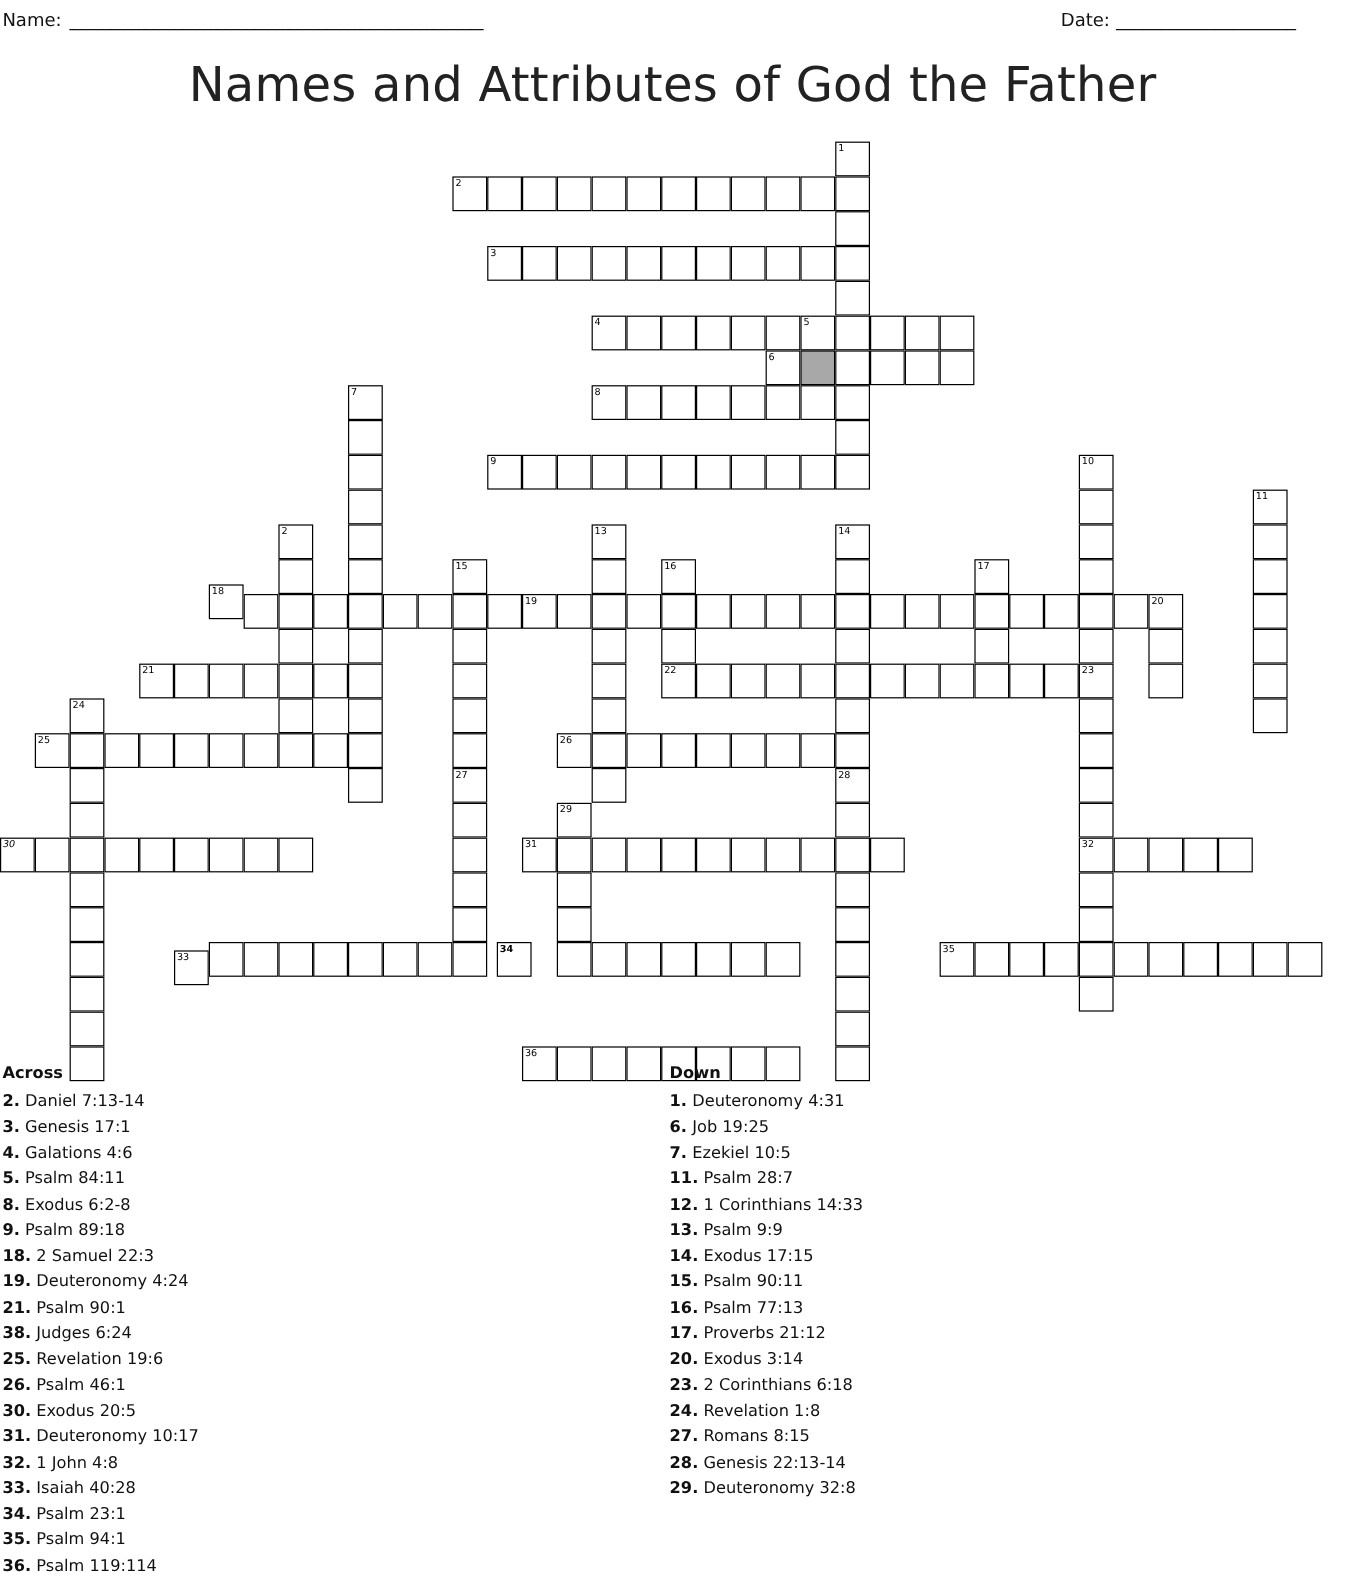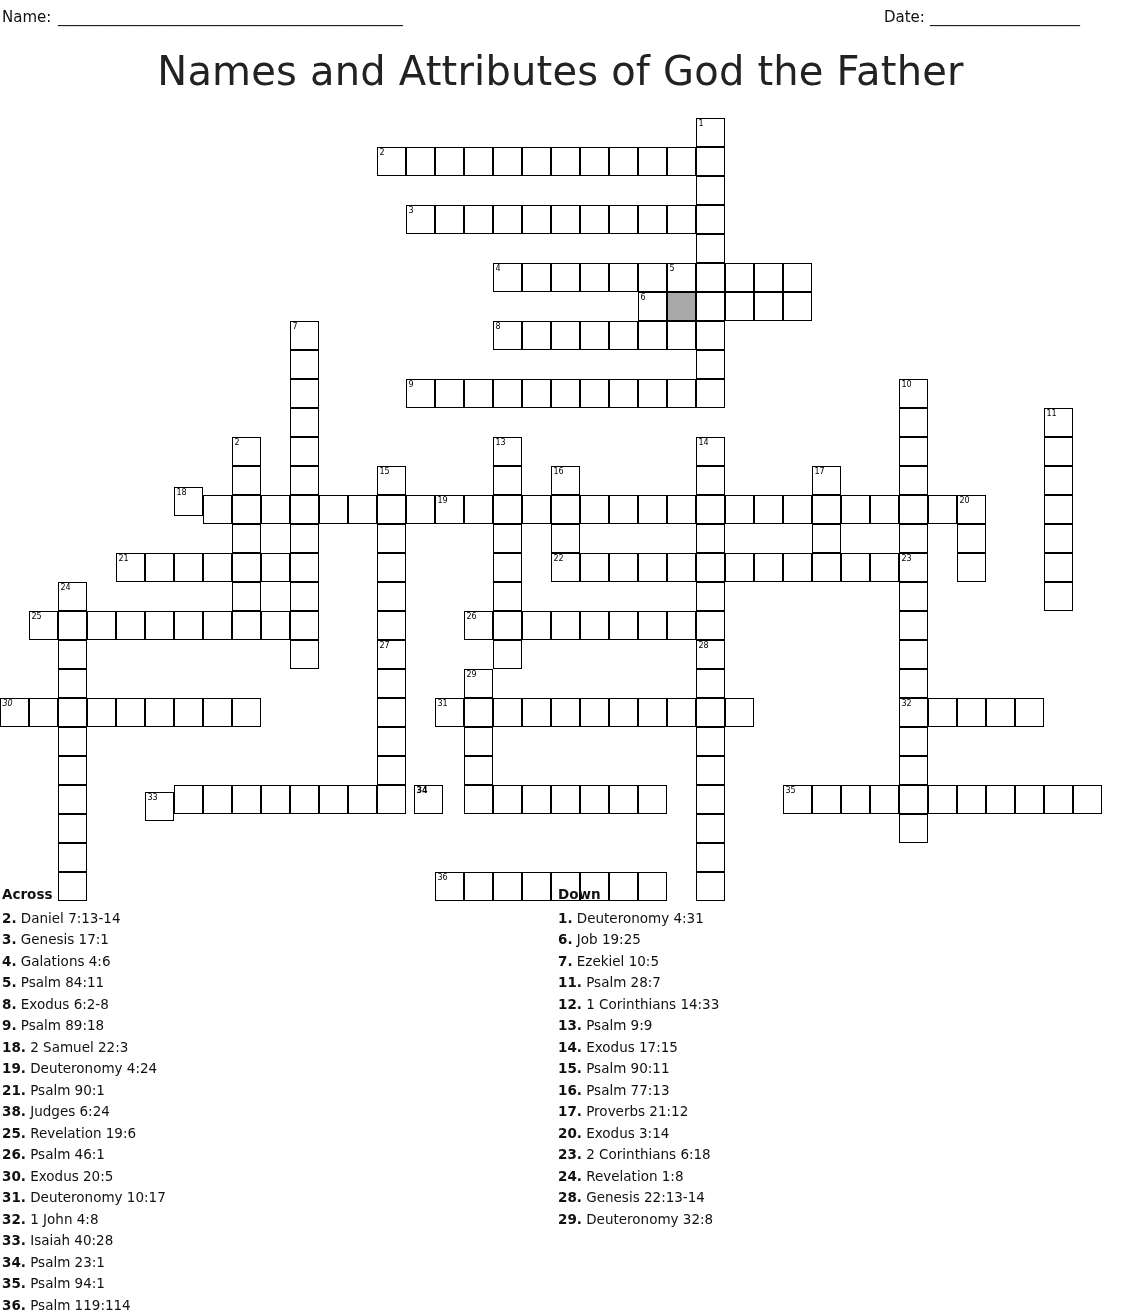--- a/index.html
+++ b/index.html
@@ -512,19 +512,20 @@
           <div class="clue-item"><b>11.</b><span> Psalm 28:7</span></div>
           <div class="clue-item"><b>12.</b><span> 1 Corinthians 14:33</span></div>
           <div class="clue-item"><b>13.</b><span> Psalm 9:9</span></div>
           <div class="clue-item"><b>14.</b><span> Exodus 17:15</span></div>
           <div class="clue-item"><b>15.</b><span> Psalm 90:11</span></div>
           <div class="clue-item"><b>16.</b><span> Psalm 77:13</span></div>
           <div class="clue-item"><b>17.</b><span> Proverbs 21:12</span></div>
           <div class="clue-item"><b>20.</b><span> Exodus 3:14</span></div>
           <div class="clue-item"><b>23.</b><span> 2 Corinthians 6:18</span></div>
           <div class="clue-item"><b>24.</b><span> Revelation 1:8</span></div>
+          <div class="clue-item"><b>27.</b><span> Romans 8:15</span></div>
           <div class="clue-item"><b>28.</b><span> Genesis 22:13-14</span></div>
           <div class="clue-item"><b>29.</b><span> Deuteronomy 32:8</span></div>
         </div>
     </div>
   </div>
 
 </div>
 
 </body></html>

